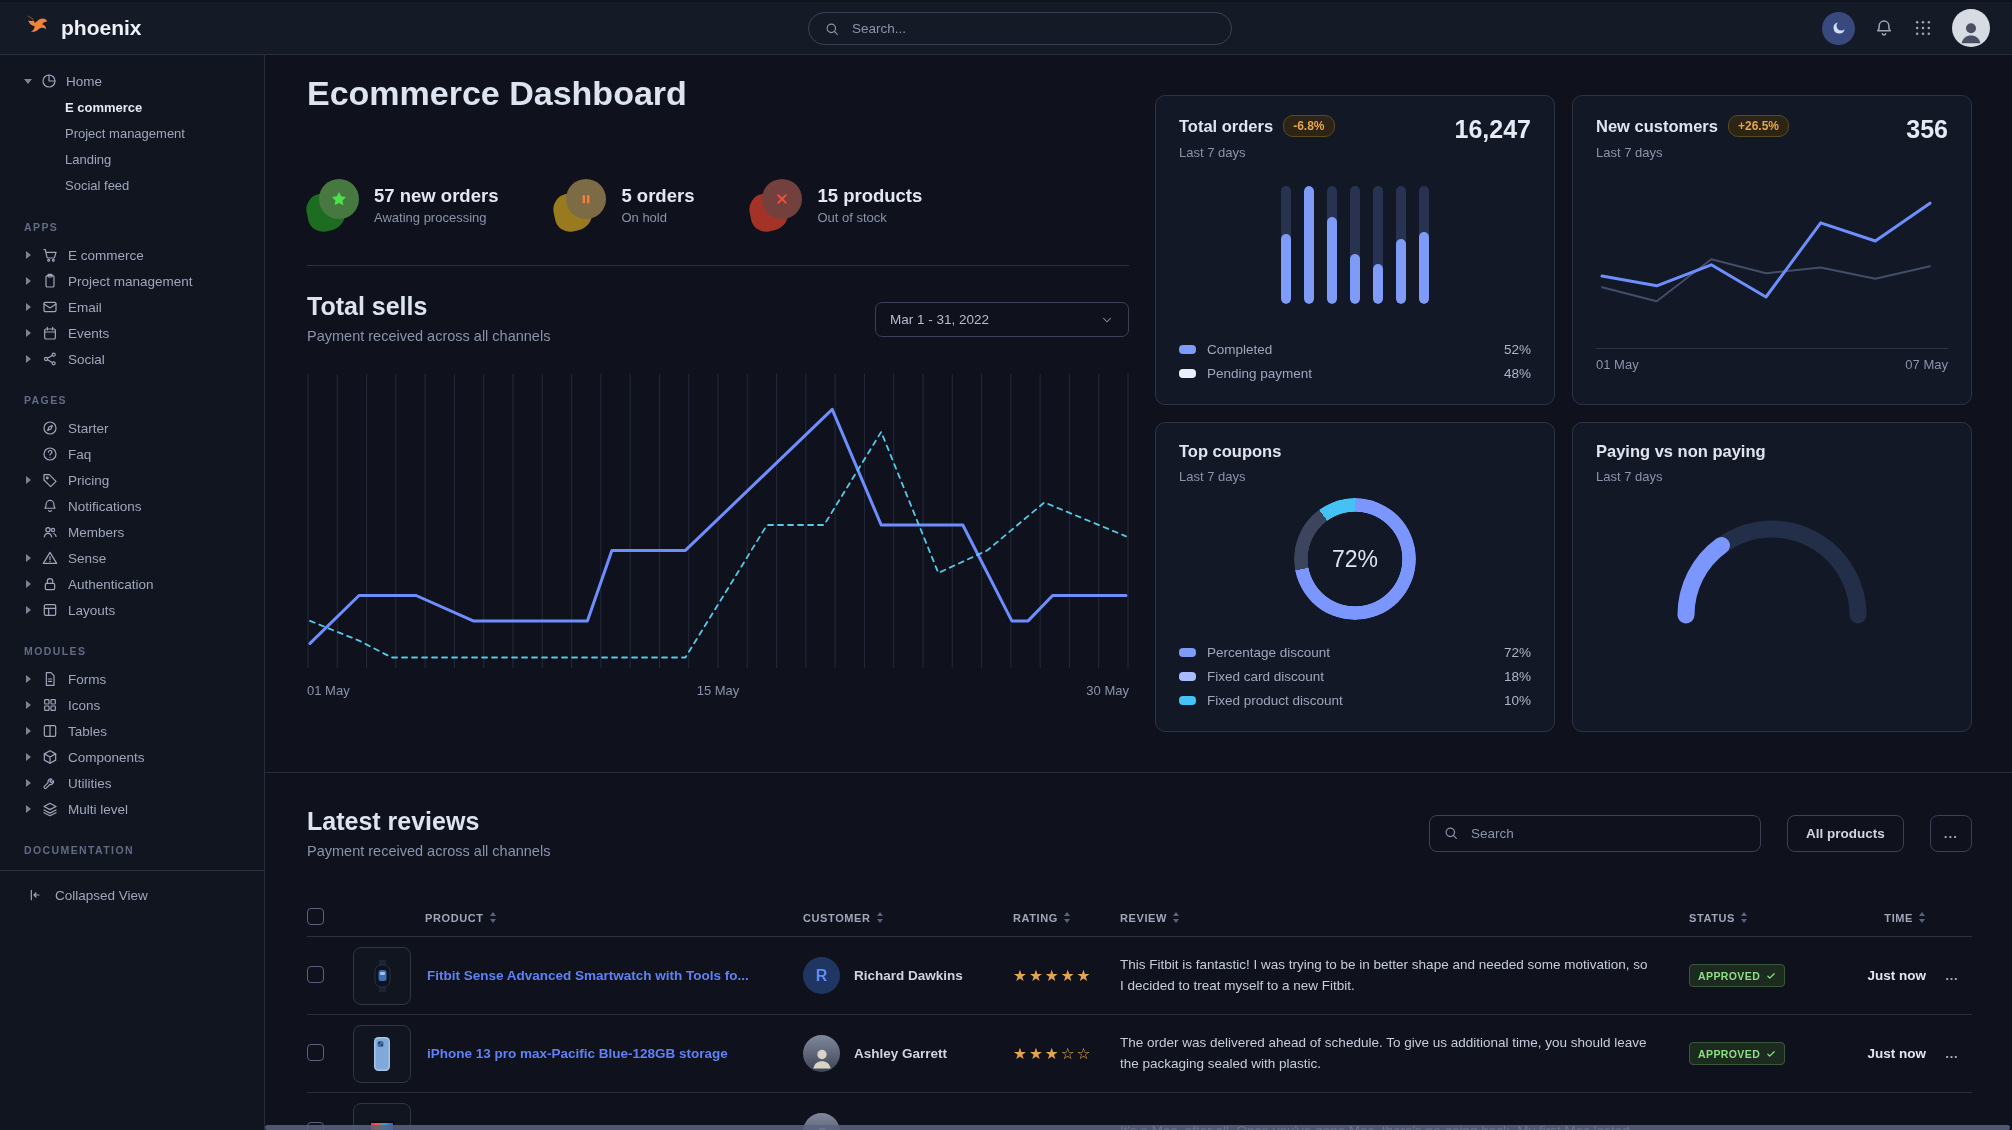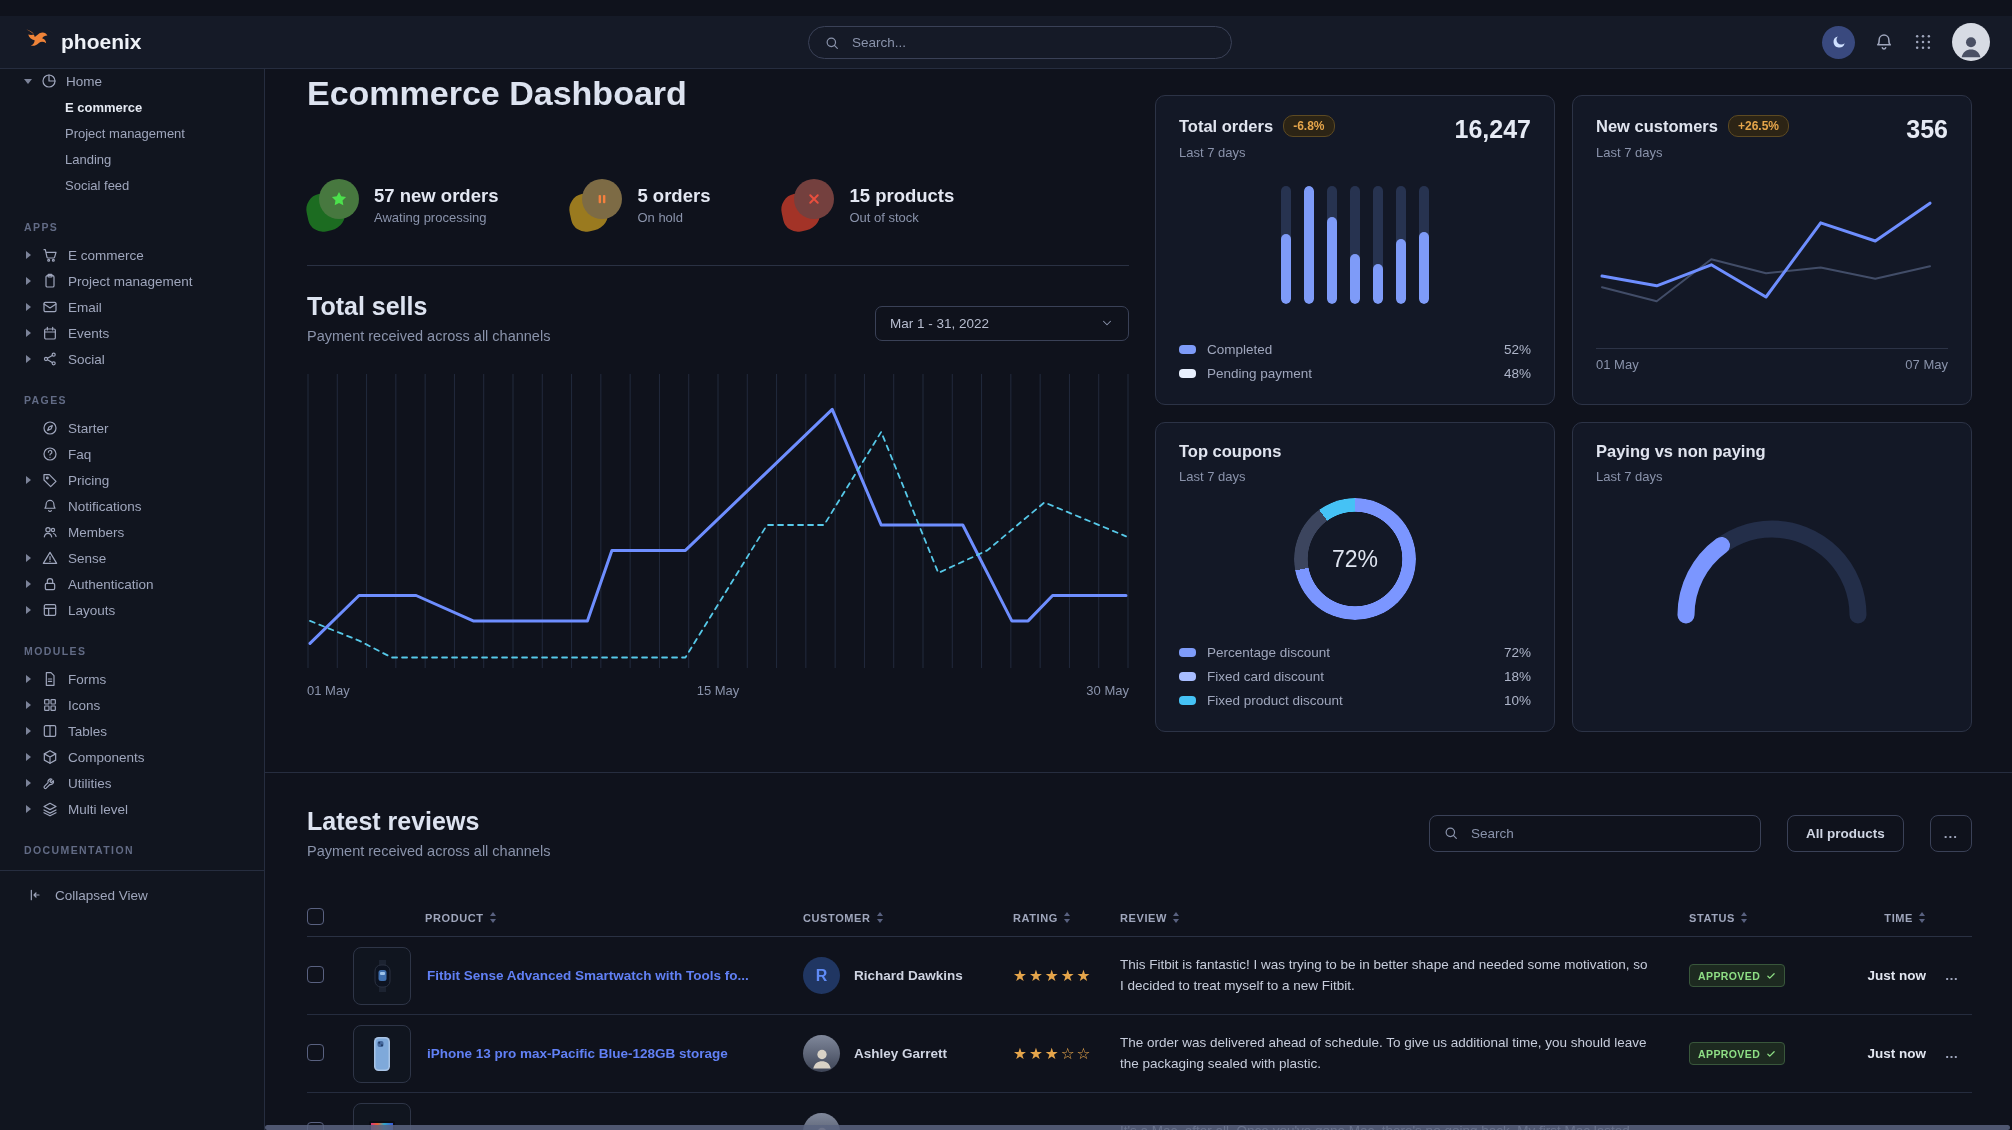--- a/index.html
+++ b/index.html
@@ -1,19 +1,19 @@
 <!DOCTYPE html>
 <html><head>
 <meta charset="utf-8">
 <style>
   *{box-sizing:border-box}
   html,body{margin:0;padding:0}
   body{width:2012px;height:1130px;overflow:hidden;background:#0f121c;color:#9fa6bc;
        font-family:"Liberation Sans",sans-serif;position:relative}
-  .navbar{position:absolute;top:16px;left:0;width:2012px;height:53px;background:#151a27;
+  .navbar{position:absolute;top:2px;left:0;width:2012px;height:53px;background:#151a27;
           border-bottom:1px solid #262d3f;display:flex;align-items:center;padding:0 22px;z-index:5}
   .logo{display:flex;align-items:center;gap:9px;width:243px}
   .logo-text{color:#eef1f7;font-size:21px;font-weight:700}
   .nav-search{position:absolute;left:808px;top:10px;width:424px;height:33px;border:1px solid #3a4157;
               border-radius:17px;display:flex;align-items:center;gap:10px;padding:0 15px;color:#8a93ab;font-size:13.5px}
   .nav-search input{background:transparent;border:0;outline:0;color:#aab1c5;font-size:13.5px;width:100%;font-family:inherit}
   .nav-search input::placeholder{color:#8a93ab}
   .nav-actions{margin-left:auto;display:flex;align-items:center;gap:19px}
   .moon-btn{width:33px;height:33px;border-radius:50%;background:#39497e;color:#cfe0ff;
             display:flex;align-items:center;justify-content:center;border:0;cursor:pointer}
@@ -33,31 +33,31 @@
   .caret-slot{width:8px;display:flex;justify-content:center;flex:none}
   .cr-right{width:0;height:0;border-left:5px solid #7c8399;border-top:4px solid transparent;border-bottom:4px solid transparent}
   .cr-down{width:0;height:0;border-top:5px solid #7c8399;border-left:4px solid transparent;border-right:4px solid transparent}
   .side-foot{margin:14px 0 0 -24px;width:265px;border-top:1px solid #262d3f;padding:16px 0 0 28px;
              display:flex;align-items:center;gap:11px;font-size:13.5px;color:#9fa6bc;cursor:pointer}
   
   .main{position:absolute;top:53px;left:265px;width:1747px;height:1077px;padding:20px 40px 0 42px}
   .top-grid{display:grid;grid-template-columns:822px 1fr;column-gap:26px}
   h1.page-title{margin:0;font-size:34px;line-height:40px;font-weight:700;color:#dde3f0}
   .page-sub{margin-top:4px;font-size:15px;color:#8a93ab}
-  .stats{display:flex;align-items:center;gap:72px;margin-top:66px}
+  .stats{display:flex;align-items:center;gap:56px;margin-top:66px}
   .stat{display:flex;align-items:center;gap:15px}
   .blob-wrap{position:relative;width:52px;height:52px;flex:none}
   .blob{position:absolute;left:0;bottom:0;width:38px;height:38px;border-radius:46% 60% 52% 44%;transform:rotate(-12deg)}
   .blob-circle{position:absolute;right:0;top:0;width:40px;height:40px;border-radius:50%;
                display:flex;align-items:center;justify-content:center}
   .blob-circle .ic{width:18px;height:18px}
   .stat-title{font-size:18.5px;font-weight:700;color:#e3e7f2}
   .stat-sub{font-size:13px;color:#8a93ab;margin-top:3px}
   .hr{border:0;border-top:1px solid #2a3143;margin:34px 0 0}
-  .sells-head{display:flex;justify-content:space-between;align-items:center;margin-top:26px}
+  .sells-head{display:flex;justify-content:space-between;align-items:flex-start;margin-top:26px}
   h2.sec-title{margin:0;font-size:25px;font-weight:700;color:#dde3f0}
   .sec-sub{font-size:14.5px;color:#8a93ab;margin-top:7px}
   .date-select{width:254px;height:35px;border:1px solid #3a4157;border-radius:7px;display:flex;align-items:center;
                justify-content:space-between;padding:0 14px;font-size:13.5px;color:#b7bdcf;cursor:pointer;margin-top:10px}
   .date-select .ic{width:14px;height:14px;color:#8a93ab}
   .sells-chart{margin-top:30px;position:relative}
   .axis-row{position:relative;height:20px;margin-top:9px;font-size:13px;color:#8a93ab}
   .axis-row .a-left{position:absolute;left:0}
   .axis-row .a-mid{position:absolute;left:50%;transform:translateX(-50%)}
   .axis-row .a-right{position:absolute;right:0}

